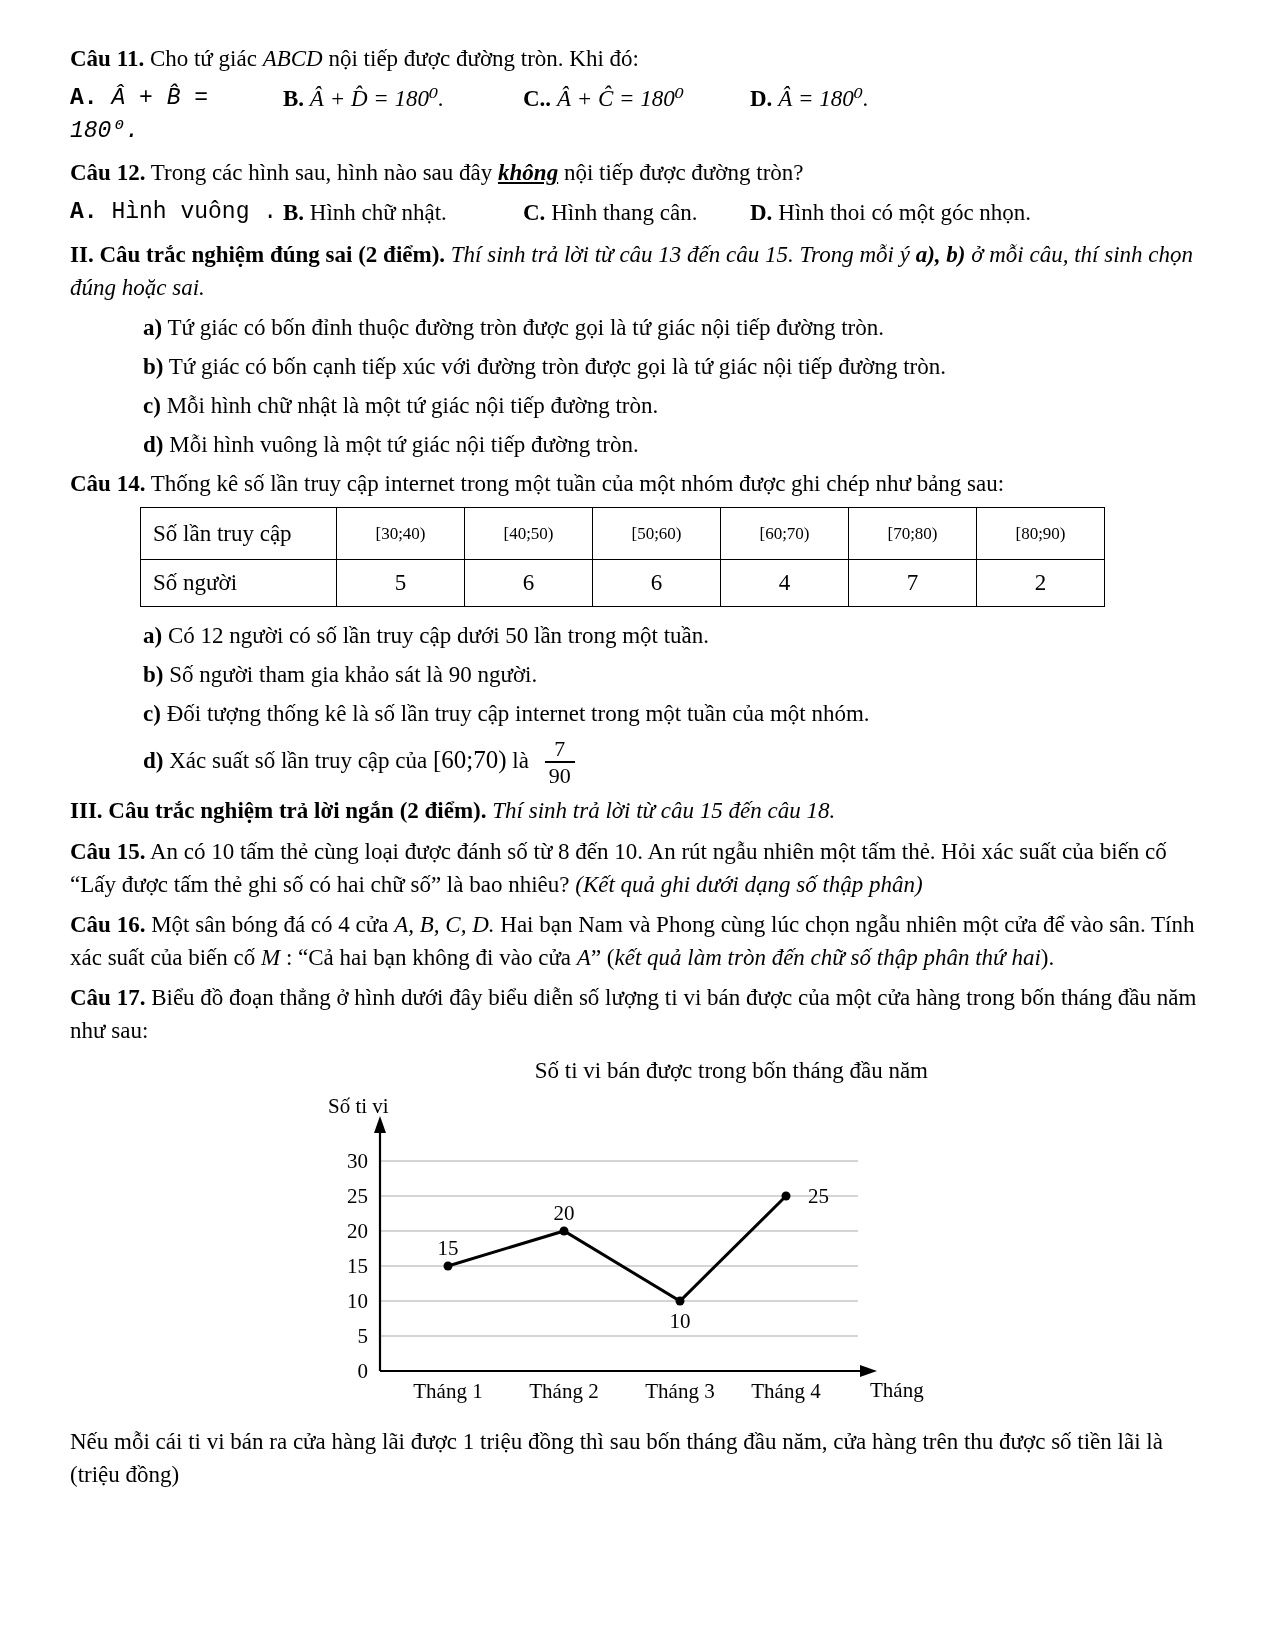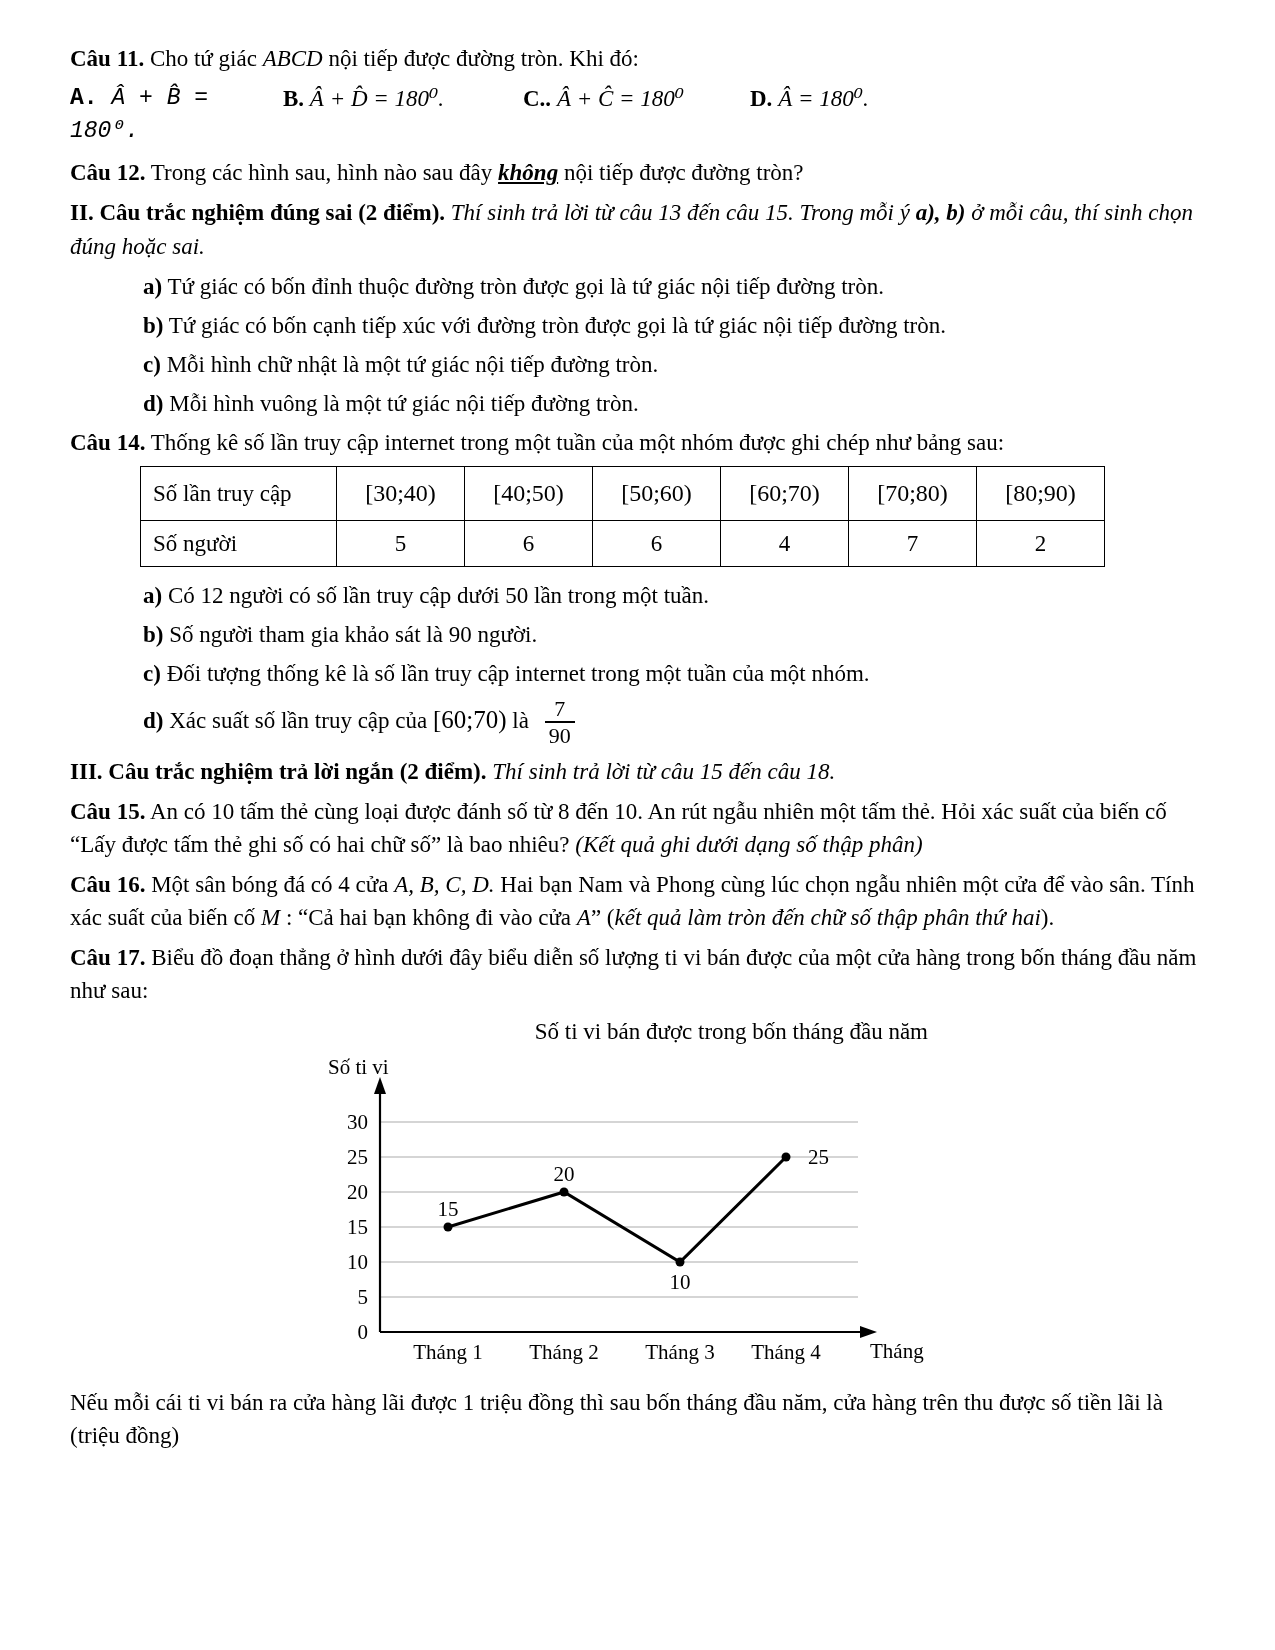--- a/index.html
+++ b/index.html
@@ -21,21 +21,21 @@
   .opts .c2 { width: 240px; }
   .opts .c3 { width: 227px; }
   .opts .c4 { flex: 1; }
   .item { padding-left: 73px; margin: 0 0 6px 0; }
   .interval { font-size: 25px; }
   table.stat { border-collapse: collapse; margin: 6px 4px 12px 70px; }
   table.stat td { border: 1.5px solid #000; }
   table.stat td.lab { width: 196px; text-align: left; padding: 6px 6px 6px 12px; }
   table.stat td.val { width: 128px; text-align: center; padding: 6px 4px; }
   table.stat tr.head td { padding-top: 9px; padding-bottom: 9px; }
-  table.stat tr.head td.val { font-size: 24px; }
+  table.stat tr.head td.val { font-size: 17px; }
   .frac {
     display: inline-flex; flex-direction: column; vertical-align: middle;
     text-align: center; line-height: 1.15; font-size: 22px; margin-left: 10px;
   }
   .frac .num { border-bottom: 2px solid #000; padding: 0 4px; }
   .frac .den { padding: 0 4px; }
   .chart { position: relative; width: 680px; margin: 2px 0 4px 248px; }
   .chart-title { width: 660px; text-align: right; padding-right: 50px; margin-bottom: 2px; }
   #chart-svg { display: block; }
   #chart-svg text { font-family: "Liberation Serif", "DejaVu Serif", serif; fill: #000; }
@@ -48,20 +48,26 @@
 
   <p><b>Câu 11.</b><span> Cho tứ giác </span><i>ABCD</i><span> nội tiếp được đường tròn. Khi đó:</span></p>
   <div class="opts">
     <span class="c1"><b>A.</b> <i>Â + B̂ = 180⁰.</i></span>
     <span class="c2"><b>B.</b> <i>Â + D̂ = 180⁰.</i></span>
     <span class="c3"><b>C..</b> <i>Â + Ĉ = 180⁰</i></span>
     <span class="c4"><b>D.</b> <i>Â = 180⁰.</i></span>
   </div>
 
   <p><b>Câu 12.</b><span> Trong các hình sau, hình nào sau đây </span><span class="bi u">không</span><span> nội tiếp được đường tròn?</span></p>
+  <div class="opts">
+    <span class="c1"><b>A.</b><span> Hình vuông .</span></span>
+    <span class="c2"><b>B.</b><span> Hình chữ nhật.</span></span>
+    <span class="c3"><b>C.</b><span> Hình thang cân.</span></span>
+    <span class="c4"><b>D.</b><span> Hình thoi có một góc nhọn.</span></span>
+  </div>
 
   <p><b>II. Câu trắc nghiệm đúng sai (2 điểm).</b><i> Thí sinh trả lời từ câu 13 đến câu 15. Trong mỗi ý </i><span class="bi">a), b)</span><i> ở mỗi câu, thí sinh chọn đúng hoặc sai.</i></p>
 
   <p class="item"><b>a)</b><span> Tứ giác có bốn đỉnh thuộc đường tròn được gọi là tứ giác nội tiếp đường tròn.</span></p>
   <p class="item"><b>b)</b><span> Tứ giác có bốn cạnh tiếp xúc với đường tròn được gọi là tứ giác nội tiếp đường tròn.</span></p>
   <p class="item"><b>c)</b><span> Mỗi hình chữ nhật là một tứ giác nội tiếp đường tròn.</span></p>
   <p class="item"><b>d)</b><span> Mỗi hình vuông là một tứ giác nội tiếp đường tròn.</span></p>
 
   <p><b>Câu 14.</b><span> Thống kê số lần truy cập internet trong một tuần của một nhóm được ghi chép như bảng sau:</span></p>
   <table class="stat">

